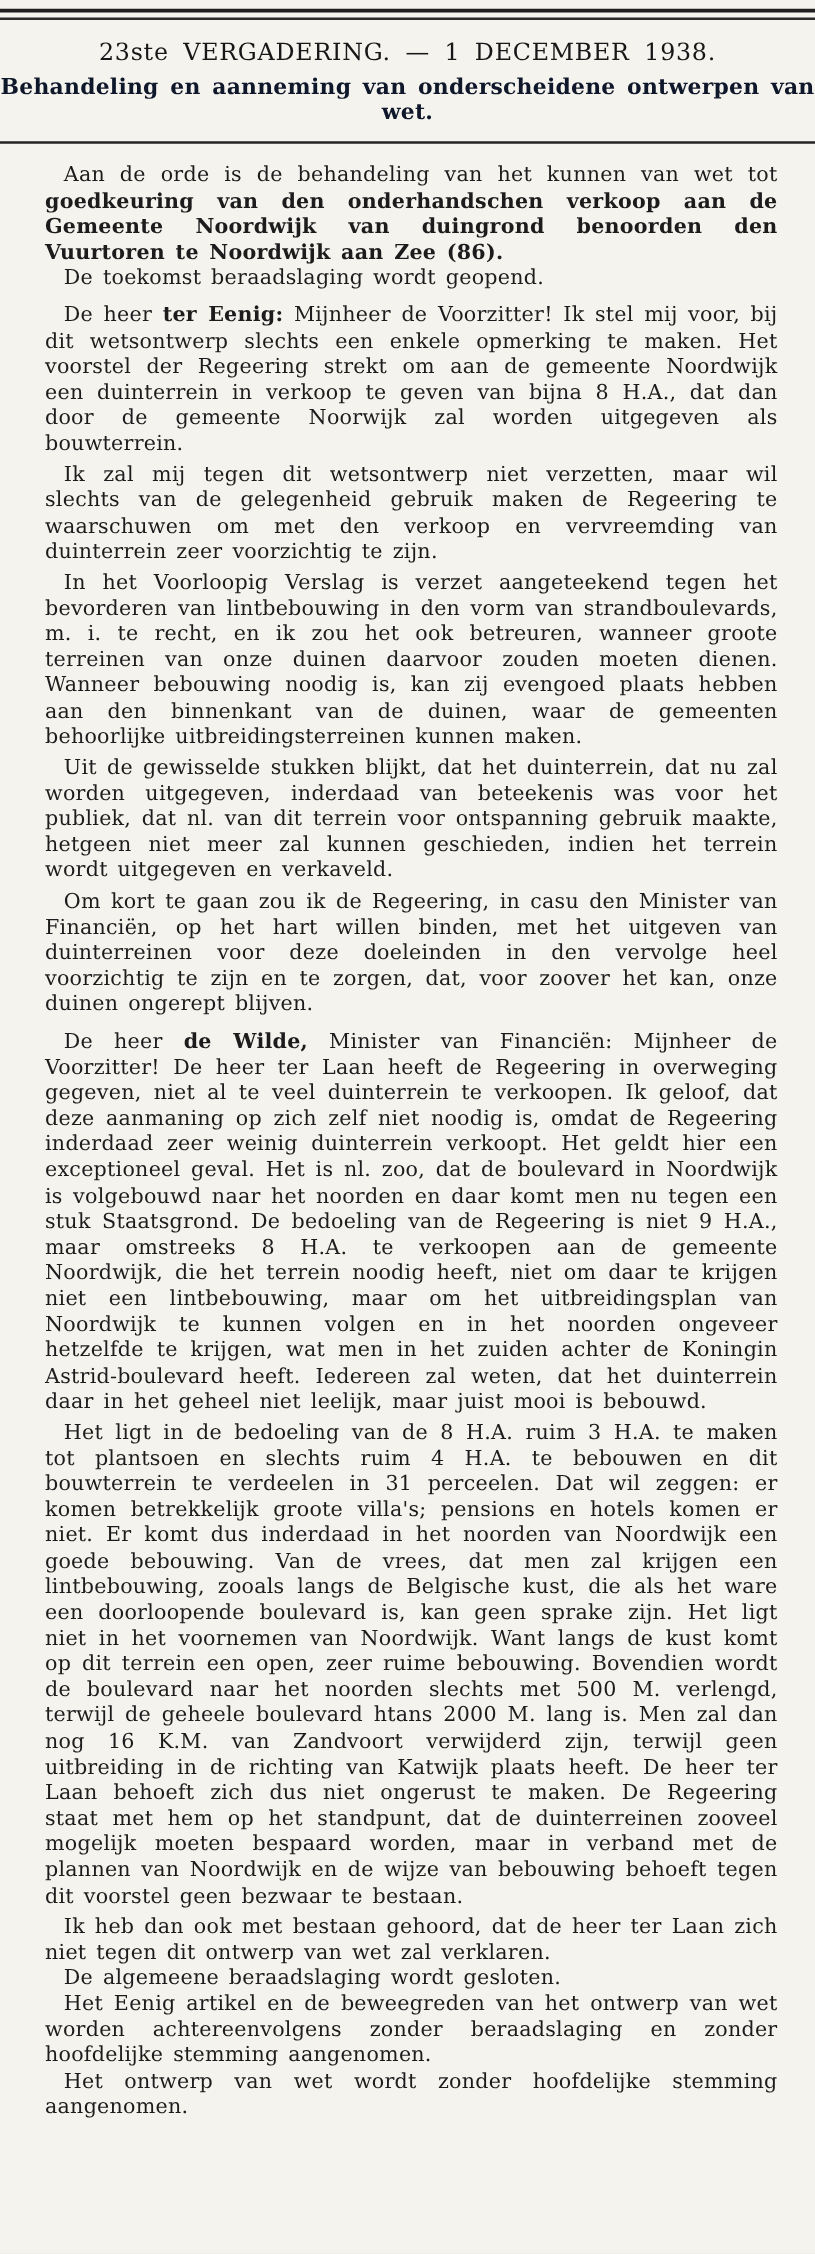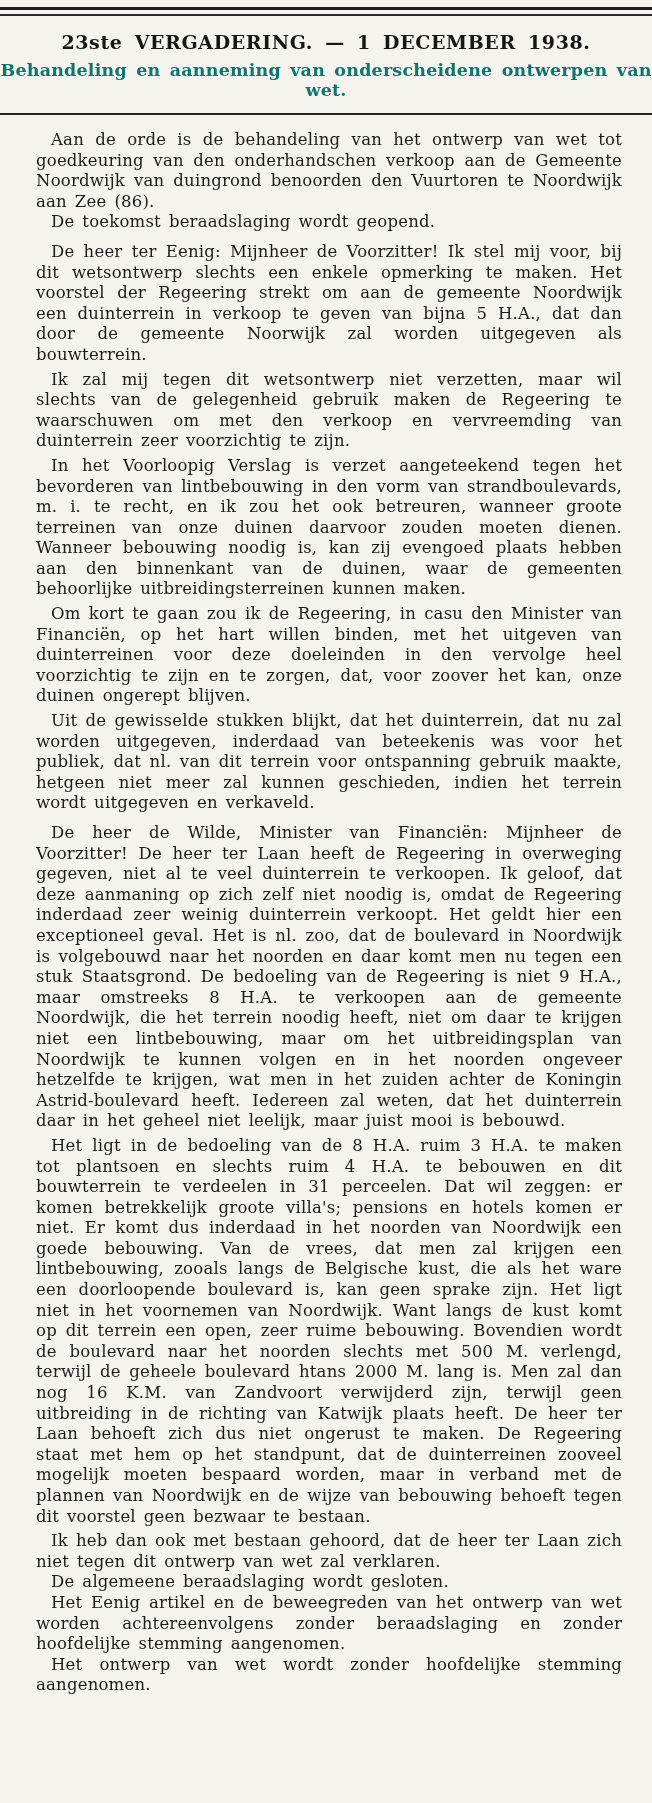--- a/index.html
+++ b/index.html
@@ -21,48 +21,48 @@
   .rule-double {
     margin-top: 7px;
     border-top: 3px solid #1f1f1f;
     border-bottom: 2px solid #2a2a2a;
     height: 4px;
   }
   .header { text-align: center; }
   .session-title {
     margin-top: 15px;
     font-size: 19px;
-    font-weight: bold;
+    font-weight: normal;
     letter-spacing: 0.6px;
     word-spacing: 5px;
     color: #171717;
   }
   .session-subtitle {
     margin-top: 7px;
     font-size: 17.5px;
     font-weight: bold;
     letter-spacing: 0.2px;
     word-spacing: 3px;
-    color: #0f766e;
+    color: #0f172a;
   }
   .rule-single {
     margin-top: 13px;
     border-top: 2.5px solid #242424;
     height: 0;
   }
   .content {
     margin: 15px 30px 0 36px;
     font-size: 16.5px;
     line-height: 20.6px;
     text-align: justify;
     word-spacing: 2.5px;
     letter-spacing: 0.2px;
   }
   .content p { margin: 0; text-indent: 15px; }
-  .bold { font-weight: normal; }
+  .bold { font-weight: bold; }
   .order-paragraph { margin-bottom: 11px; }
   .procedural { margin-top: 13px; margin-bottom: 13px; }
   .procedural-last { margin-top: 15px; margin-bottom: 0; }
   .speech { margin-top: 9px; }
   .speech p + p { margin-top: 4px; }
 </style>
 </head>
 <body>
 
 <div class="page">
@@ -71,30 +71,30 @@
 
   <div class="header">
     <div class="session-title">23ste VERGADERING. — 1 DECEMBER 1938.</div>
     <div class="session-subtitle">Behandeling en aanneming van onderscheidene ontwerpen van wet.</div>
   </div>
 
   <div class="rule-single"></div>
 
   <div class="content">
 
-    <p class="order-paragraph"><span>Aan de orde is de behandeling van het ontwerp van wet tot </span><span class="bold">goedkeuring van den onderhandschen verkoop aan de Gemeente Noordwijk van duingrond benoorden den Vuurtoren te Noordwijk aan Zee (86).</span></p>
+    <p class="order-paragraph"><span>Aan de orde is de behandeling van het kunnen van wet tot </span><span class="bold">goedkeuring van den onderhandschen verkoop aan de Gemeente Noordwijk van duingrond benoorden den Vuurtoren te Noordwijk aan Zee (86).</span></p>
 
     <p class="procedural">De toekomst beraadslaging wordt geopend.</p>
 
     <div class="speech">
-      <p><span>De heer </span><span class="bold">ter Eenig:</span><span> Mijnheer de Voorzitter! Ik stel mij voor, bij dit wetsontwerp slechts een enkele opmerking te maken. Het voorstel der Regeering strekt om aan de gemeente Noordwijk een duinterrein in verkoop te geven van bijna 5 H.A., dat dan door de gemeente Noorwijk zal worden uitgegeven als bouwterrein.</span></p>
+      <p><span>De heer </span><span class="bold">ter Eenig:</span><span> Mijnheer de Voorzitter! Ik stel mij voor, bij dit wetsontwerp slechts een enkele opmerking te maken. Het voorstel der Regeering strekt om aan de gemeente Noordwijk een duinterrein in verkoop te geven van bijna 8 H.A., dat dan door de gemeente Noorwijk zal worden uitgegeven als bouwterrein.</span></p>
       <p>Ik zal mij tegen dit wetsontwerp niet verzetten, maar wil slechts van de gelegenheid gebruik maken de Regeering te waarschuwen om met den verkoop en vervreemding van duinterrein zeer voorzichtig te zijn.</p>
       <p>In het Voorloopig Verslag is verzet aangeteekend tegen het bevorderen van lintbebouwing in den vorm van strandboulevards, m. i. te recht, en ik zou het ook betreuren, wanneer groote terreinen van onze duinen daarvoor zouden moeten dienen. Wanneer bebouwing noodig is, kan zij evengoed plaats hebben aan den binnenkant van de duinen, waar de gemeenten behoorlijke uitbreidingsterreinen kunnen maken.</p>
+      <p>Uit de gewisselde stukken blijkt, dat het duinterrein, dat nu zal worden uitgegeven, inderdaad van beteekenis was voor het publiek, dat nl. van dit terrein voor ontspanning gebruik maakte, hetgeen niet meer zal kunnen geschieden, indien het terrein wordt uitgegeven en verkaveld.</p>
       <p>Om kort te gaan zou ik de Regeering, in casu den Minister van Financiën, op het hart willen binden, met het uitgeven van duinterreinen voor deze doeleinden in den vervolge heel voorzichtig te zijn en te zorgen, dat, voor zoover het kan, onze duinen ongerept blijven.</p>
-      <p>Uit de gewisselde stukken blijkt, dat het duinterrein, dat nu zal worden uitgegeven, inderdaad van beteekenis was voor het publiek, dat nl. van dit terrein voor ontspanning gebruik maakte, hetgeen niet meer zal kunnen geschieden, indien het terrein wordt uitgegeven en verkaveld.</p>
     </div>
 
     <div class="speech">
       <p><span>De heer </span><span class="bold">de Wilde,</span><span> Minister van Financiën:</span><span> Mijnheer de Voorzitter! De heer ter Laan heeft de Regeering in overweging gegeven, niet al te veel duinterrein te verkoopen. Ik geloof, dat deze aanmaning op zich zelf niet noodig is, omdat de Regeering inderdaad zeer weinig duinterrein verkoopt. Het geldt hier een exceptioneel geval. Het is nl. zoo, dat de boulevard in Noordwijk is volgebouwd naar het noorden en daar komt men nu tegen een stuk Staatsgrond. De bedoeling van de Regeering is niet 9 H.A., maar omstreeks 8 H.A. te verkoopen aan de gemeente Noordwijk, die het terrein noodig heeft, niet om daar te krijgen niet een lintbebouwing, maar om het uitbreidingsplan van Noordwijk te kunnen volgen en in het noorden ongeveer hetzelfde te krijgen, wat men in het zuiden achter de Koningin Astrid-boulevard heeft. Iedereen zal weten, dat het duinterrein daar in het geheel niet leelijk, maar juist mooi is bebouwd.</span></p>
       <p>Het ligt in de bedoeling van de 8 H.A. ruim 3 H.A. te maken tot plantsoen en slechts ruim 4 H.A. te bebouwen en dit bouwterrein te verdeelen in 31 perceelen. Dat wil zeggen: er komen betrekkelijk groote villa's; pensions en hotels komen er niet. Er komt dus inderdaad in het noorden van Noordwijk een goede bebouwing. Van de vrees, dat men zal krijgen een lintbebouwing, zooals langs de Belgische kust, die als het ware een doorloopende boulevard is, kan geen sprake zijn. Het ligt niet in het voornemen van Noordwijk. Want langs de kust komt op dit terrein een open, zeer ruime bebouwing. Bovendien wordt de boulevard naar het noorden slechts met 500 M. verlengd, terwijl de geheele boulevard htans 2000 M. lang is. Men zal dan nog 16 K.M. van Zandvoort verwijderd zijn, terwijl geen uitbreiding in de richting van Katwijk plaats heeft. De heer ter Laan behoeft zich dus niet ongerust te maken. De Regeering staat met hem op het standpunt, dat de duinterreinen zooveel mogelijk moeten bespaard worden, maar in verband met de plannen van Noordwijk en de wijze van bebouwing behoeft tegen dit voorstel geen bezwaar te bestaan.</p>
       <p>Ik heb dan ook met bestaan gehoord, dat de heer ter Laan zich niet tegen dit ontwerp van wet zal verklaren.</p>
     </div>
 
     <p class="procedural">De algemeene beraadslaging wordt gesloten.</p>
 

